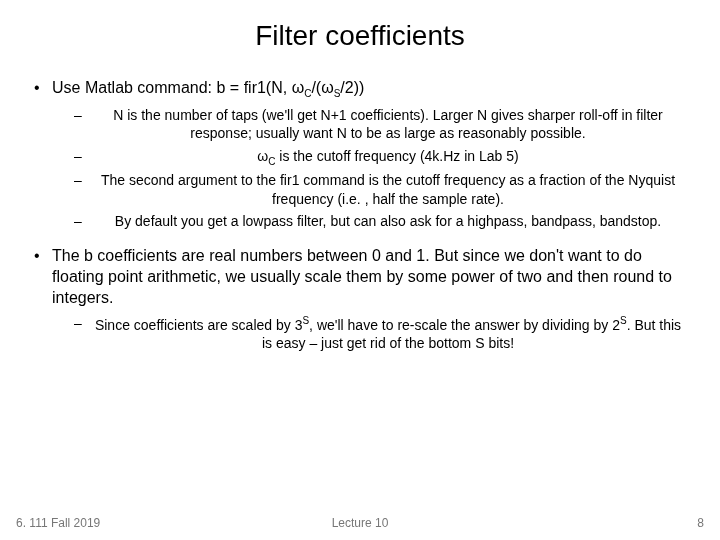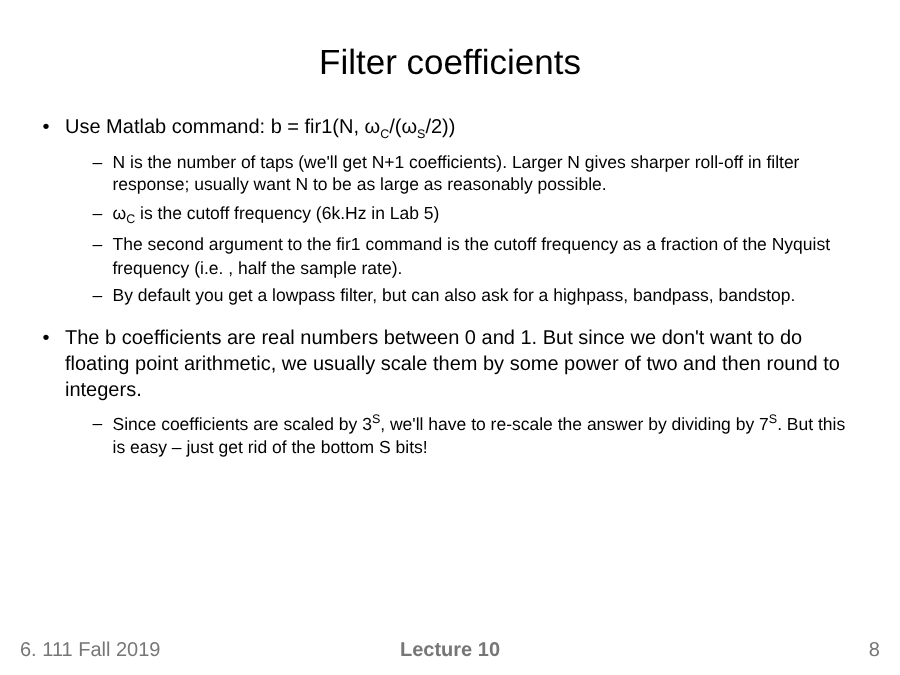--- a/index.html
+++ b/index.html
@@ -8,21 +8,21 @@
     height: 540px;
     background: #fff;
     font-family: Arial, Helvetica, sans-serif;
     color: #000;
     position: relative;
     overflow: hidden;
   }
   .slide {
     width: 100%;
     height: 100%;
-    padding: 34px 34px 0 34px;
+    padding: 20px 34px 0 34px;
     position: relative;
   }
   .title {
     text-align: center;
     font-size: 28px;
     font-weight: normal;
     margin-bottom: 26px;
   }
   ul.root {
     list-style: none;
@@ -45,68 +45,68 @@
     list-style: none;
     font-size: 14px;
     margin-top: 6px;
     margin-left: 22px;
   }
   ul.sub > li {
     position: relative;
     padding-left: 16px;
     margin-bottom: 4px;
     line-height: 1.3;
+    text-align: center;
   }
   ul.sub > li::before {
     content: "–";
     position: absolute;
     left: 0;
     top: 0;
   }
   .sub-c { font-size: 10px; vertical-align: sub; }
   .sup-s { font-size: 10px; vertical-align: super; }
   .footer {
     position: absolute;
     bottom: 10px;
     left: 0;
     width: 100%;
     padding: 0 16px;
-    font-size: 16px;
+    font-size: 12px;
     color: #777;
     display: flex;
     justify-content: space-between;
     align-items: center;
   }
   .footer .center {
     position: absolute;
     left: 50%;
     transform: translateX(-50%);
-    font-weight: bold;
   }
 </style>
 </head>
 <body>
 
 <div class="slide">
   <h1 class="title">Filter coefficients</h1>
 
   <ul class="root">
     <li>
       <span>Use Matlab command: b = fir1(N, ω</span><span class="sub-c">C</span><span>/(ω</span><span class="sub-c">S</span><span>/2))</span>
       <ul class="sub">
         <li>N is the number of taps (we'll get N+1 coefficients).  Larger N gives sharper roll-off in filter response; usually want N to be as large as reasonably possible.</li>
-        <li><span>ω</span><span class="sub-c">C</span><span> is the cutoff frequency (6k.Hz in Lab 5)</span></li>
+        <li><span>ω</span><span class="sub-c">C</span><span> is the cutoff frequency (4k.Hz in Lab 5)</span></li>
         <li>The second argument to the fir1 command is the cutoff frequency as a fraction of the Nyquist frequency (i.e. , half the sample rate).</li>
         <li>By default you get a lowpass filter, but can also ask for a highpass, bandpass, bandstop.</li>
       </ul>
     </li>
     <li>
       <span>The b coefficients are real numbers between 0 and 1.  But since we don't want to do floating point arithmetic, we usually scale them by some power of two and then round to integers.</span>
       <ul class="sub">
-        <li><span>Since coefficients are scaled by 3</span><span class="sup-s">S</span><span>, we'll have to re-scale the answer by dividing by 7</span><span class="sup-s">S</span><span>.  But this is easy – just get rid of the bottom S bits!</span></li>
+        <li><span>Since coefficients are scaled by 3</span><span class="sup-s">S</span><span>, we'll have to re-scale the answer by dividing by 2</span><span class="sup-s">S</span><span>.  But this is easy – just get rid of the bottom S bits!</span></li>
       </ul>
     </li>
   </ul>
 
   <div class="footer">
     <span>6. 111 Fall 2019</span>
     <span class="center">Lecture 10</span>
     <span>8</span>
   </div>
 </div>

